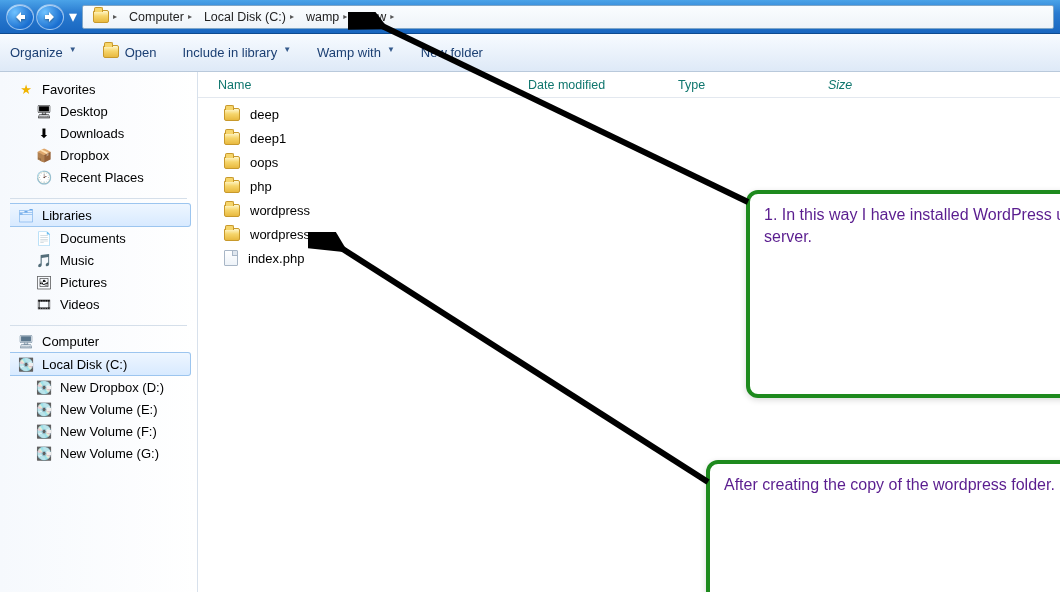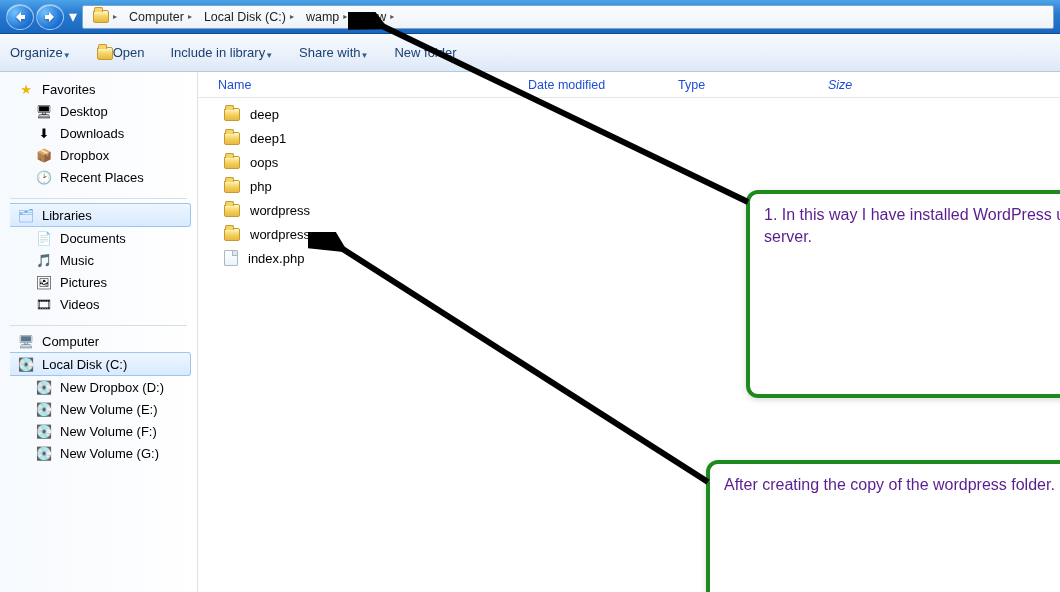--- a/index.html
+++ b/index.html
@@ -56,21 +56,21 @@
   
   .toolbar {
     height: 38px;
     background: linear-gradient(to bottom,#f7fbff,#dee9f7);
     border-bottom: 1px solid #b9c9db;
     display:flex; align-items:center;
     padding: 0 10px;
     gap: 26px;
     font-size: 13px;
   }
-  .tool-item { display:flex; align-items:flex-end; color:#1b3f73; cursor:pointer; }
+  .tool-item { display:flex; align-items:flex-start; gap:6px; color:#1b3f73; cursor:pointer; }
   .tool-item .caret { font-size:8px; color:#355a8c; }
 
   
   .main { display:flex; height: 520px; }
   .sidebar {
     width: 198px;
     background: linear-gradient(to right,#f6f9fd,#fff);
     border-right: 1px solid #d8e1ec;
     font-size: 13px;
     padding-top: 6px;
@@ -88,21 +88,21 @@
     border: 1px solid #9cc5ef; border-left:none; border-radius: 0 3px 3px 0;
   }
   .side-sep { height:1px; background:#d5dfea; margin:4px 10px; }
   .icon { width:16px; height:16px; display:inline-flex; align-items:center; justify-content:center; font-size:13px; }
 
   
   .file-pane { flex:1; position:relative; background:#fff; }
   .columns {
     height: 26px; display:flex; align-items:center;
     border-bottom: 1px solid #e3e8ef;
-    font-size: 12.5px; color:#1d4ed8;
+    font-size: 12.5px; color:#0f766e;
     padding-left: 20px;
   }
   .columns span { cursor:pointer; }
   .col-name { width: 310px; }
   .col-date { width: 150px; }
   .col-type { width: 150px; }
   .col-size { width: 120px; font-style: italic; }
   .file-list { padding-top: 4px; font-size:13px; }
   .row {
     display:flex; align-items:center; gap:10px;
@@ -184,21 +184,21 @@
   </div>
   <div class="tool-item">
     <span class="folder-glyph"></span>
     <span>Open</span>
   </div>
   <div class="tool-item">
     <span>Include in library</span>
     <span class="caret">▼</span>
   </div>
   <div class="tool-item">
-    <span>Share with</span>
+    <span>Wamp with</span>
     <span class="caret">▼</span>
   </div>
   <div class="tool-item">
     <span>New folder</span>
   </div>
 </div>
 
 <div class="main">
 
   <div class="sidebar">

